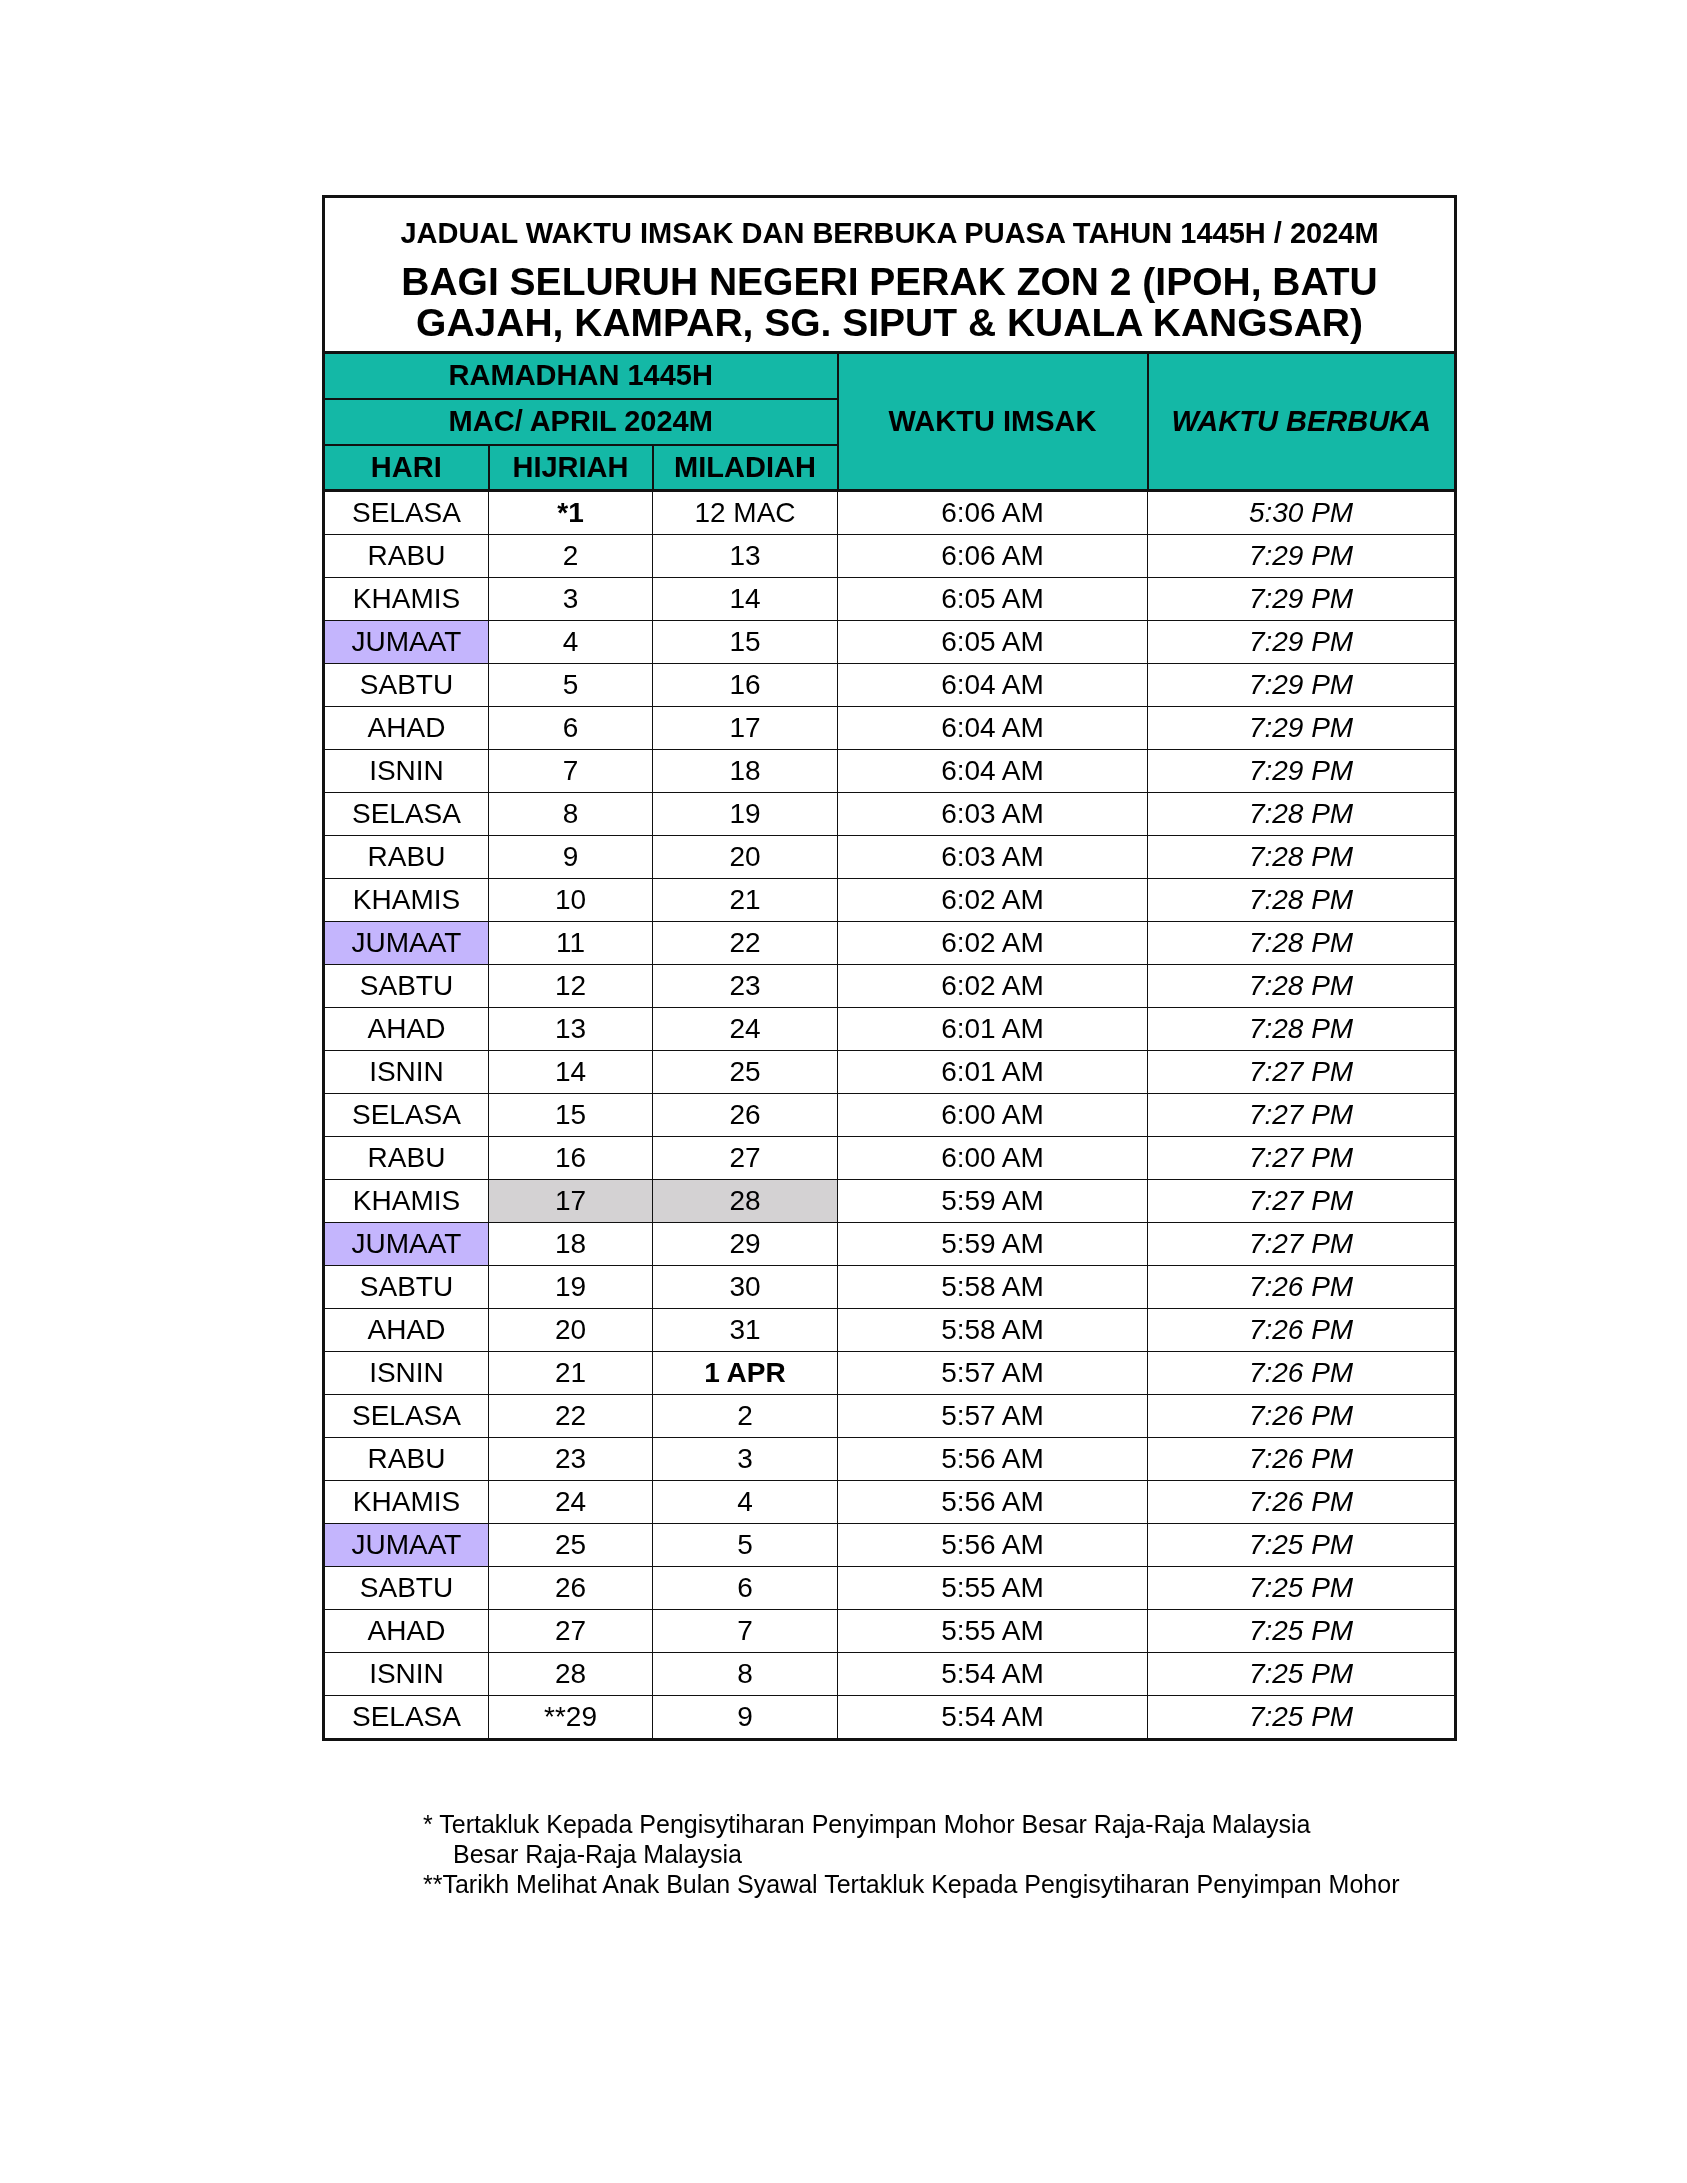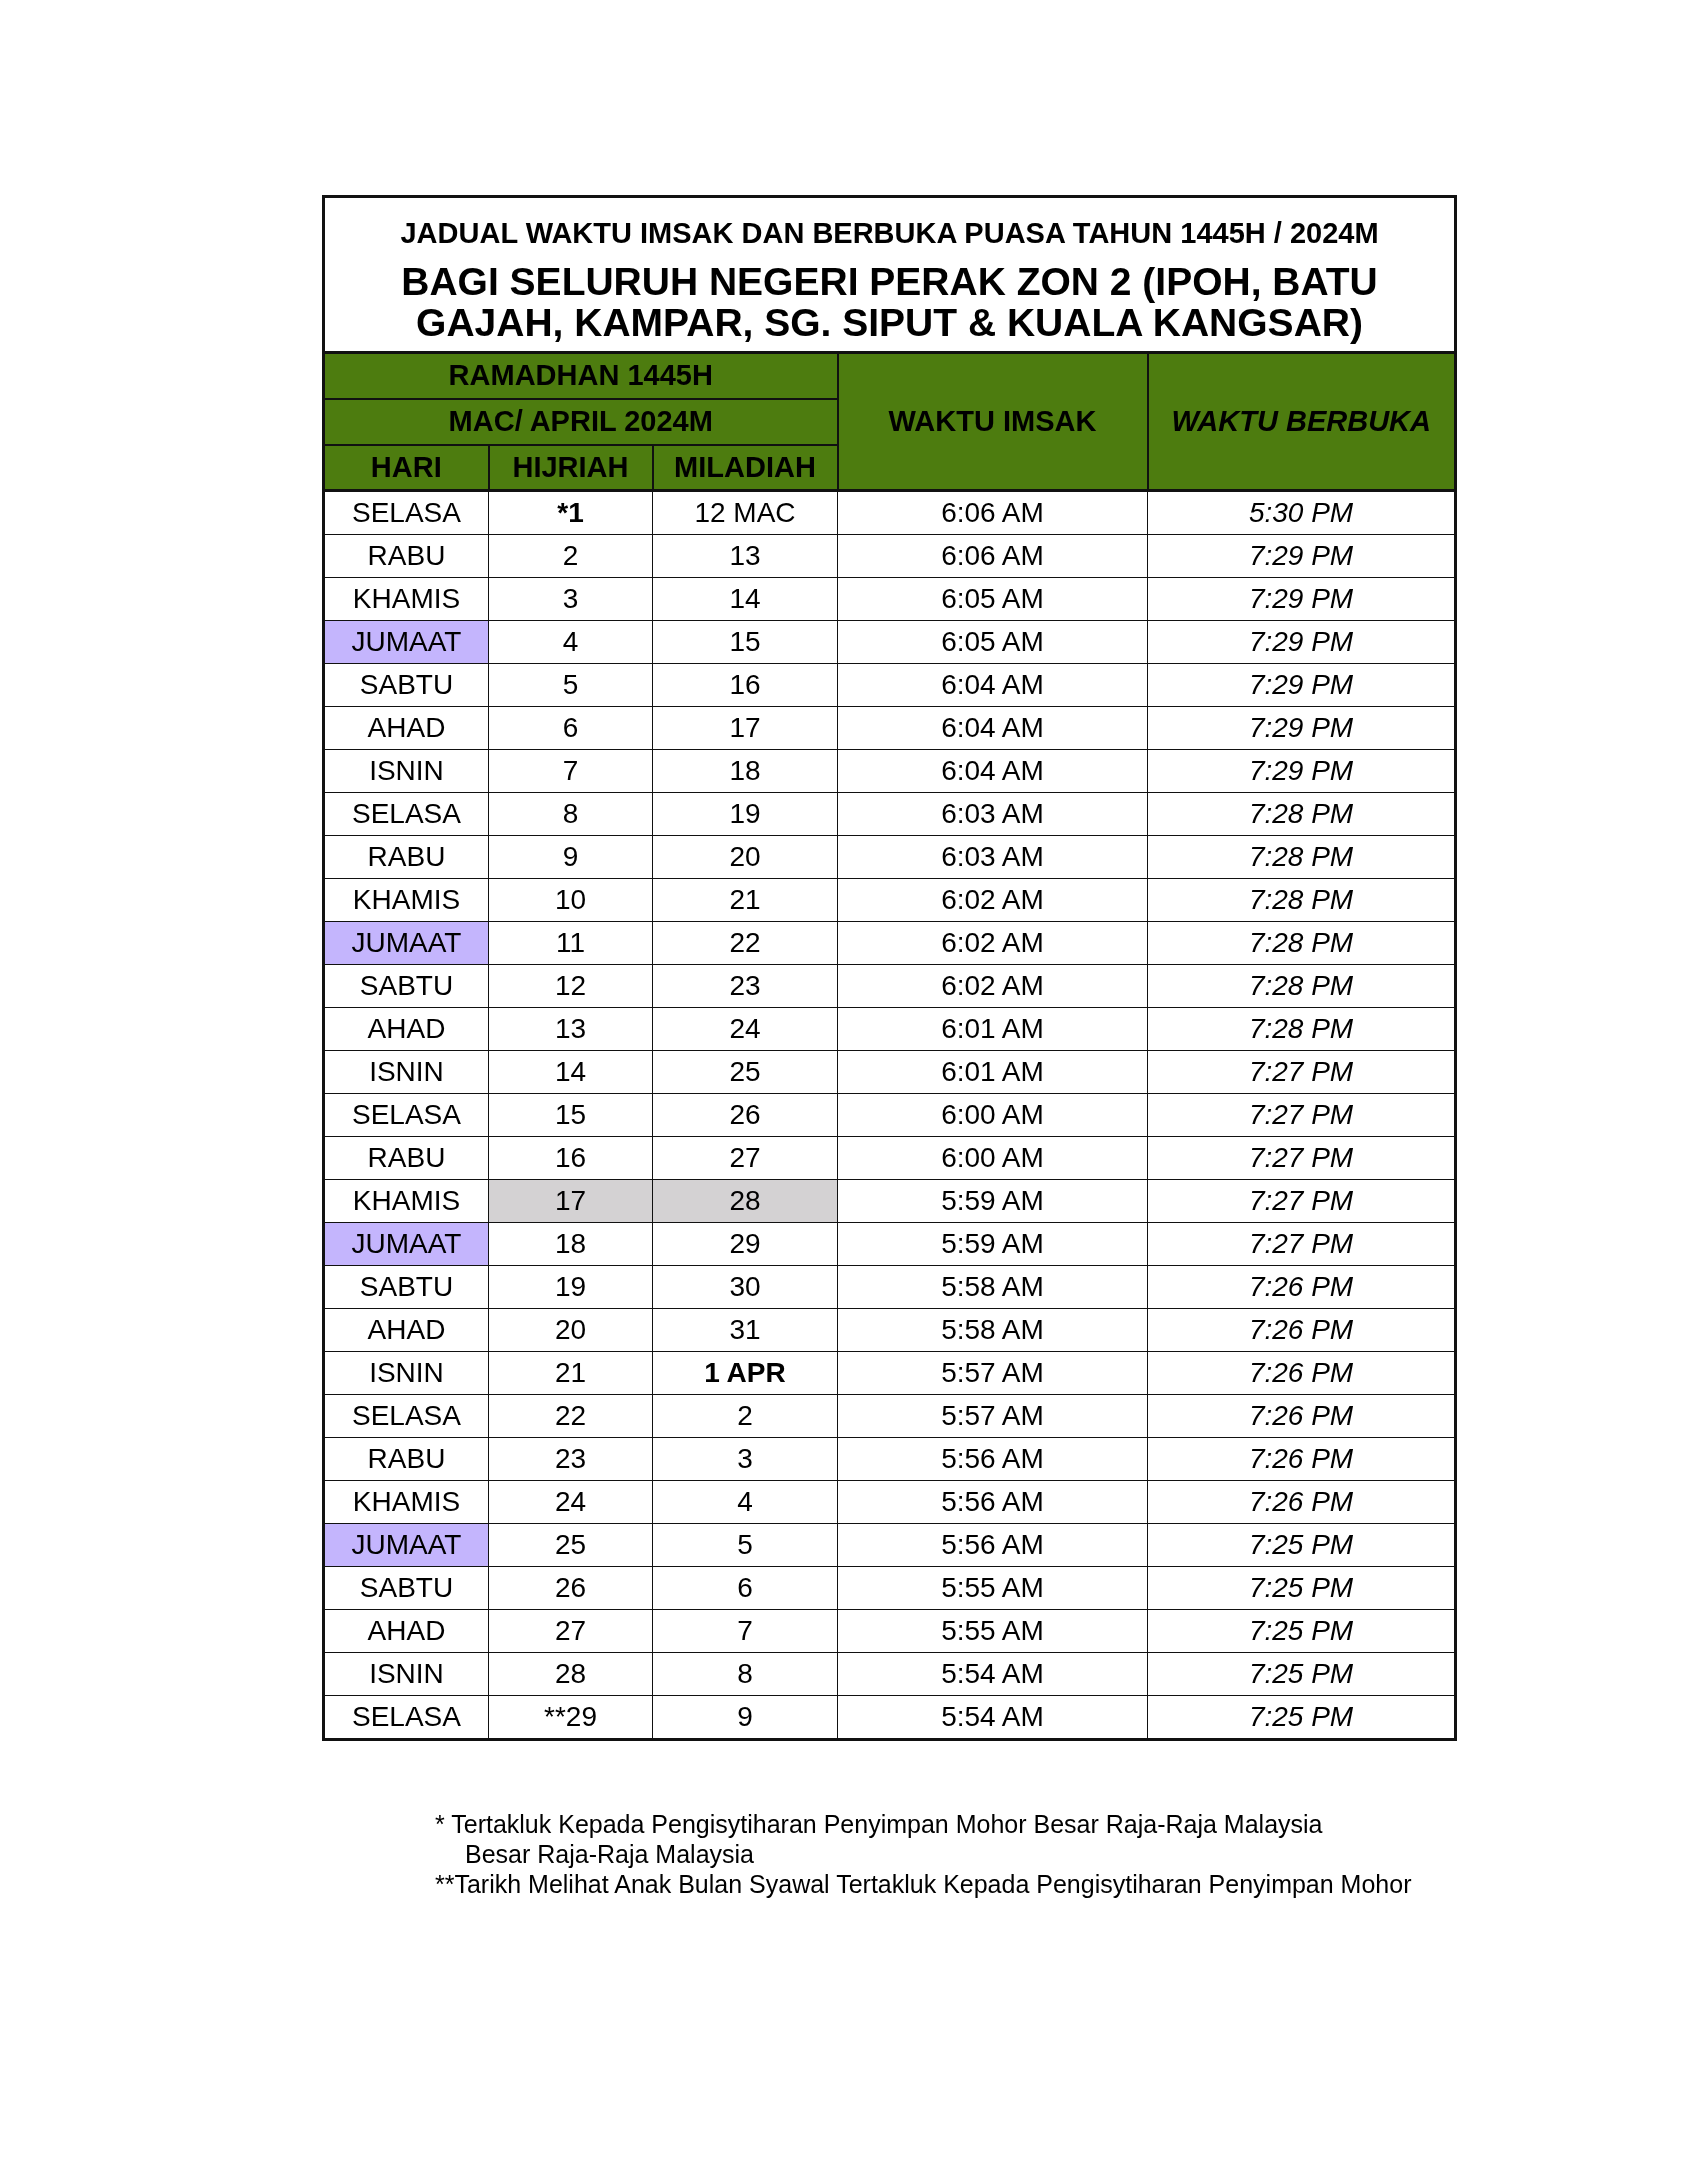--- a/index.html
+++ b/index.html
@@ -3,32 +3,32 @@
 <meta charset="utf-8">
 <style>
   html, body { margin:0; padding:0; background:#ffffff; }
   body { width:1687px; height:2183px; position:relative; font-family:"Liberation Sans", "DejaVu Sans", sans-serif; color:#000; }
   .page { position:absolute; left:0; top:0; width:1687px; height:1924px; background:#fff;margin-top:33px; }
   .tbl { position:absolute; left:322px; top:162px; width:1133px; border-collapse:collapse; table-layout:fixed; }
   .tbl td { border:2px solid #111; text-align:center; vertical-align:middle; padding:0; }
   .title-cell { height:153px; background:#fff; border:3.3px solid #111 !important; }
   .title1 { font-weight:bold; font-size:29px; line-height:37px; padding-top:12px; }
   .title2 { font-weight:bold; font-size:39px; line-height:41px; padding:9.3px 13.2px 2.6px 13.2px; }
-  .hdr { background:#4d7c0f; font-weight:bold; font-size:29px; }
+  .hdr { background:#14b8a6; font-weight:bold; font-size:29px; }
   .hdr-r1 { height:46px; }
   .hdr-r2 { height:46px; }
   .hdr-r3 { height:46px; }
   .data td { height:42px; font-size:28px; background:#fff; border-width:1.3px; }
   .data td.friday { background:#c4b5fd; }
   .data td.marked { background:#d4d2d3; }
   .bold { font-weight:bold; }
   .thick-left { border-left:3.3px solid #111 !important; }
   .thick-right { border-right:3.3px solid #111 !important;font-style:italic; }
   .thick-bottom { border-bottom:3.3px solid #111 !important; }
-  .notes { position:absolute; left:435px; top:1776px; width:1006px; font-size:25px; line-height:30px; }
+  .notes { position:absolute; left:423px; top:1776px; width:1006px; font-size:25px; line-height:30px; }
   .note-line { white-space:nowrap; }
   .note-indent { padding-left:30px; }
 </style>
 </head>
 <body>
 
 <div class="page">
   <table class="tbl">
     <colgroup>
       <col style="width:165px">

